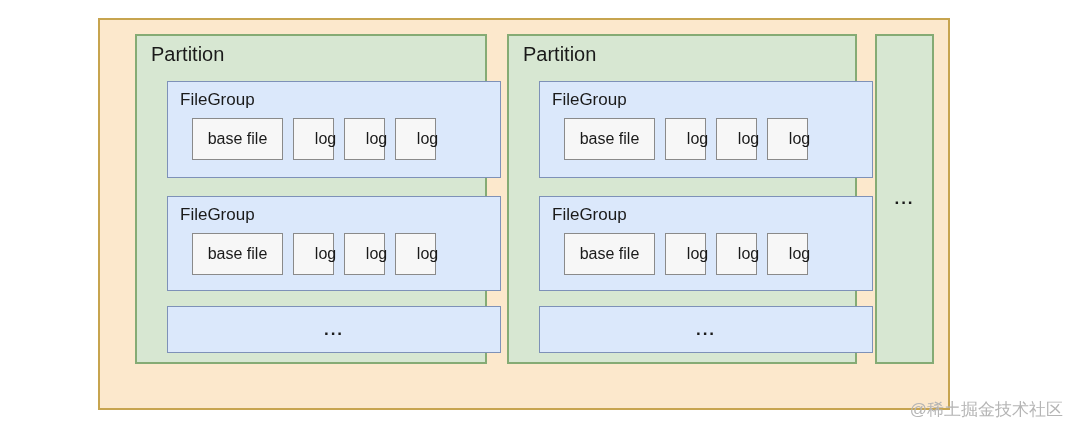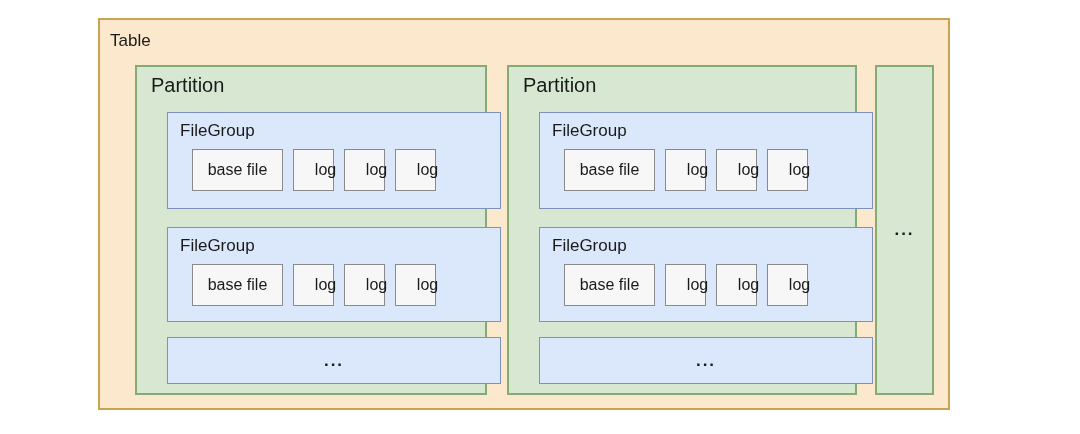--- a/index.html
+++ b/index.html
@@ -114,21 +114,20 @@
     top:398px;
     font-size:17px;
     color:var(--watermark);
   }
 </style>
 </head>
 <body>
 
 <div class="canvas">
   <div class="table-box">
-    <div class="table-label">Table</div>
     <div class="partitions-row">
 
       <div class="partition partition-1">
         <div class="partition-label">Partition</div>
         <div class="fg-col">
           <div class="filegroup">
             <div class="fg-label">FileGroup</div>
             <div class="file-row">
               <div class="file file-base">base file</div>
               <div class="file file-log">log</div>
@@ -172,13 +171,14 @@
           </div>
           <div class="ellipsis-box">...</div>
         </div>
       </div>
 
       <div class="more-partition">...</div>
 
     </div>
   </div>
 
+  <div class="watermark">@稀土掘金技术社区</div>
 </div>
 
 </body></html>

